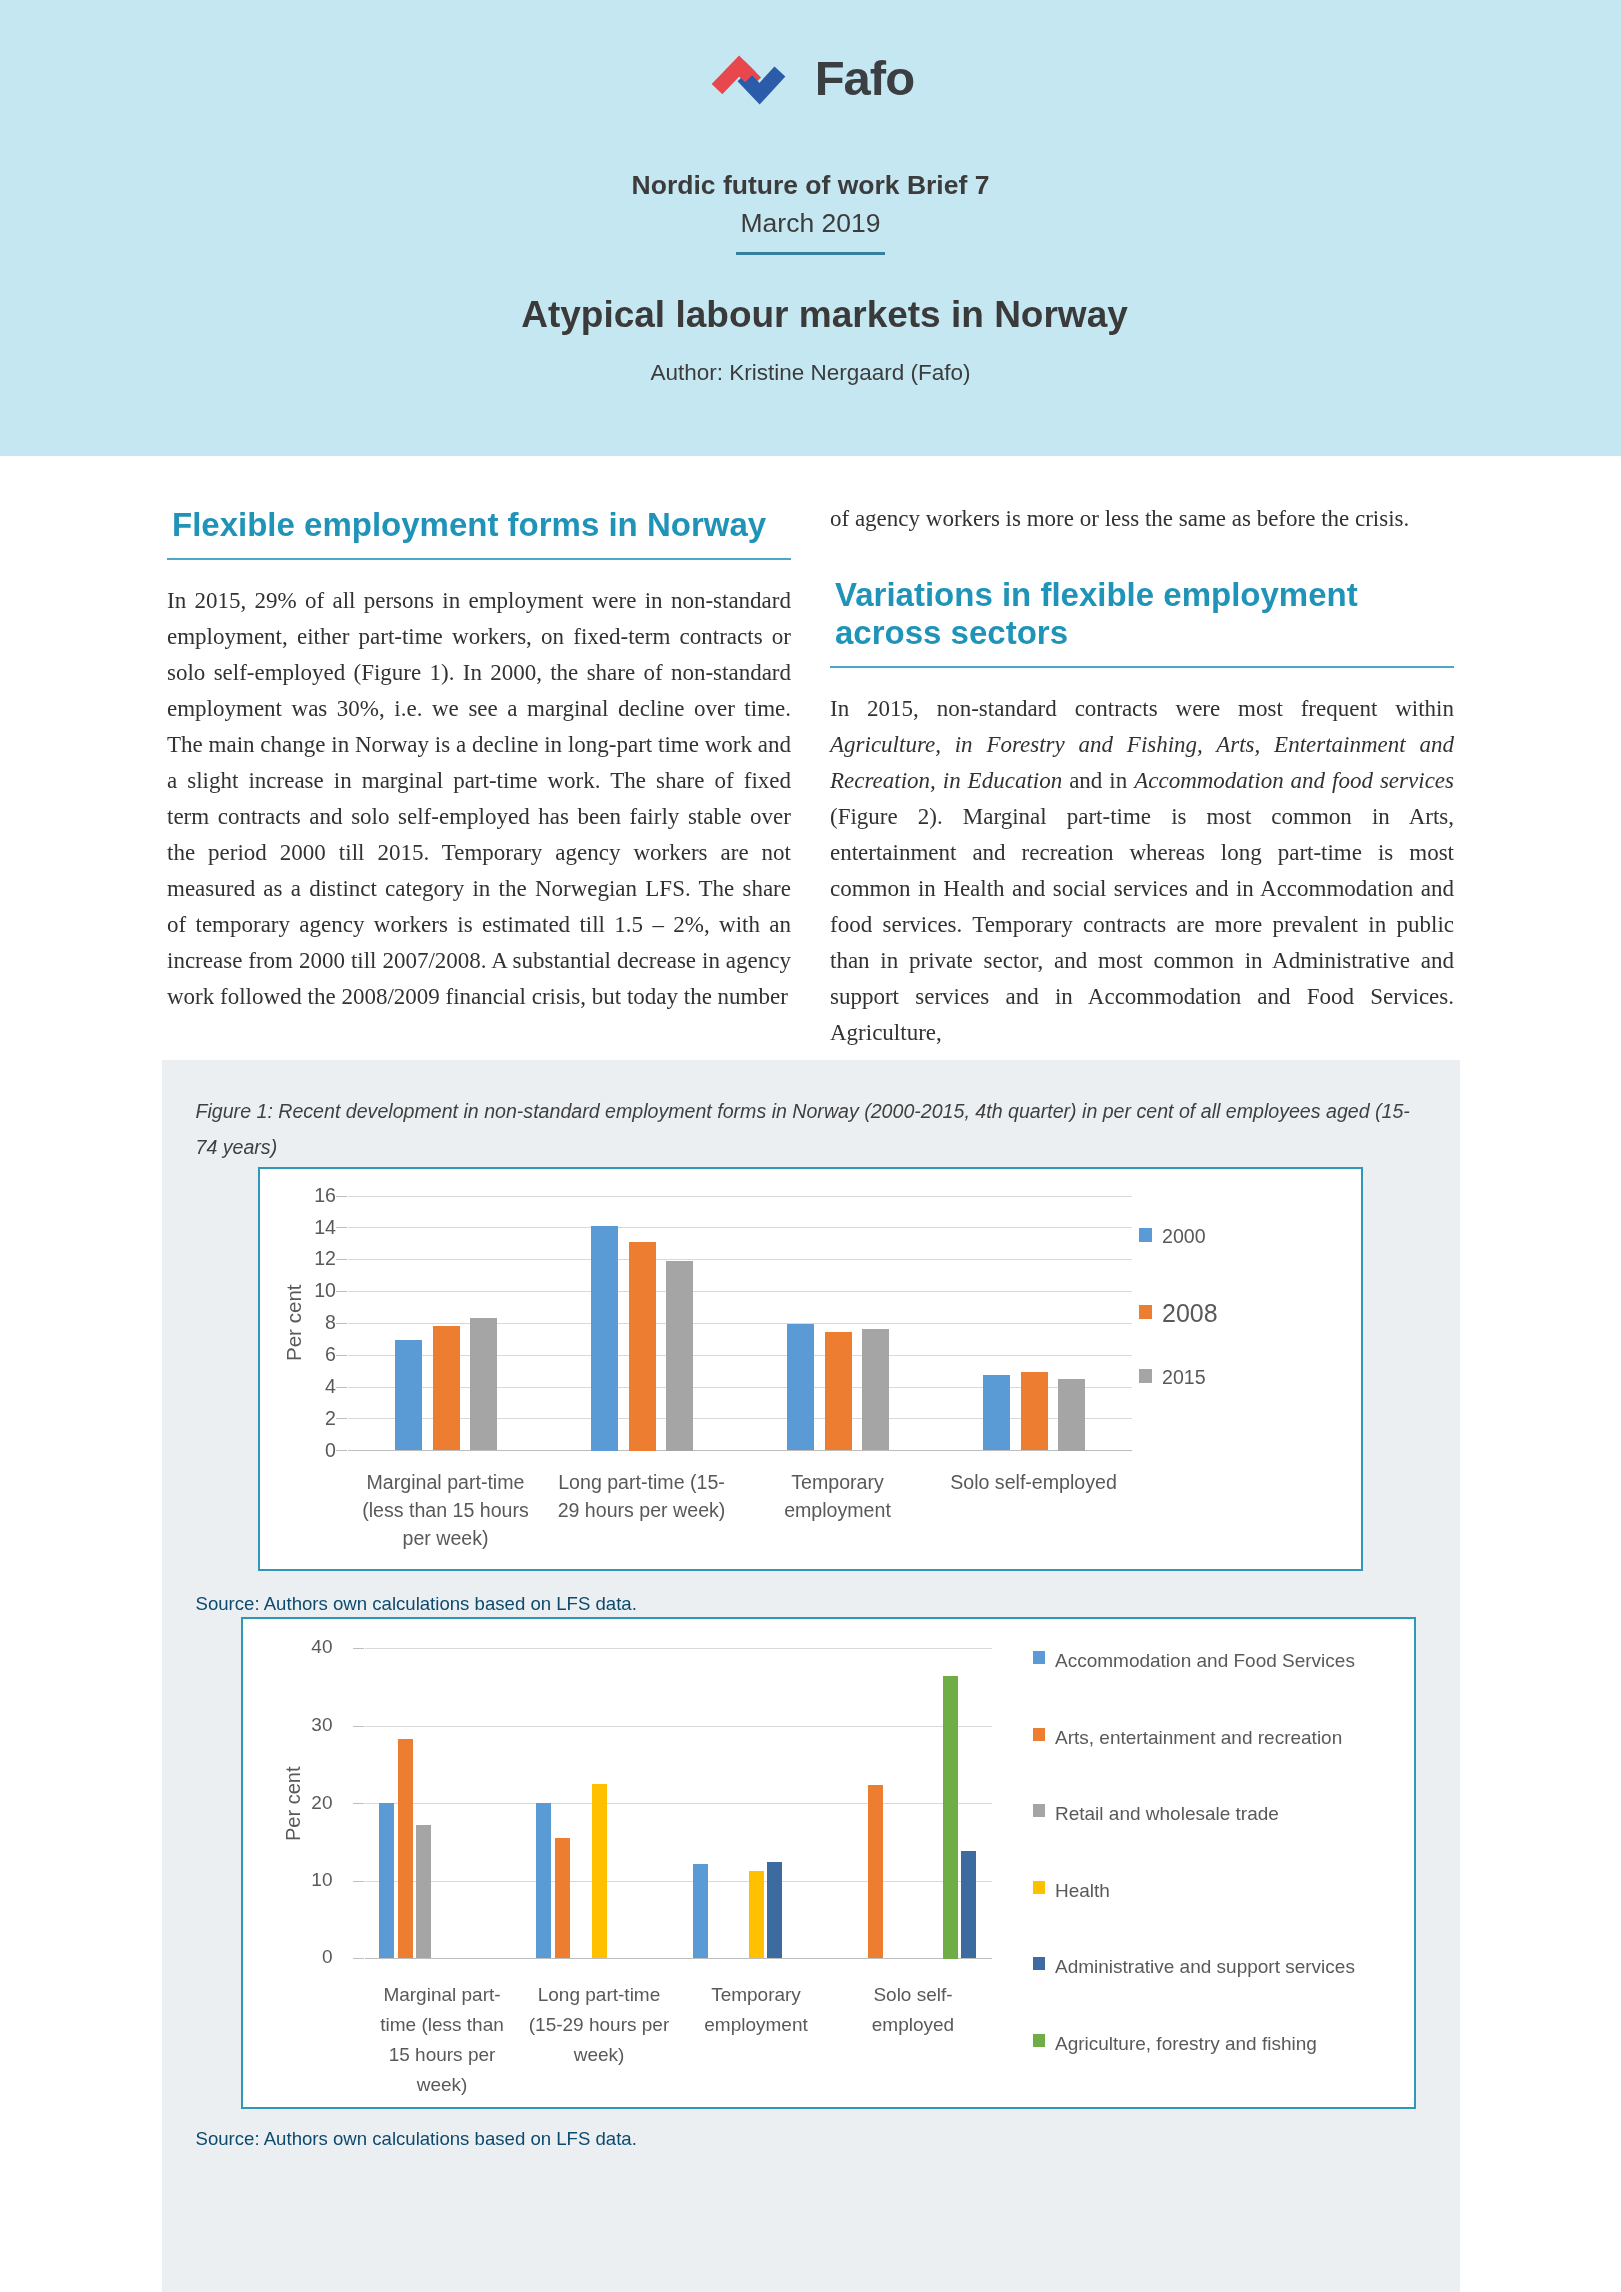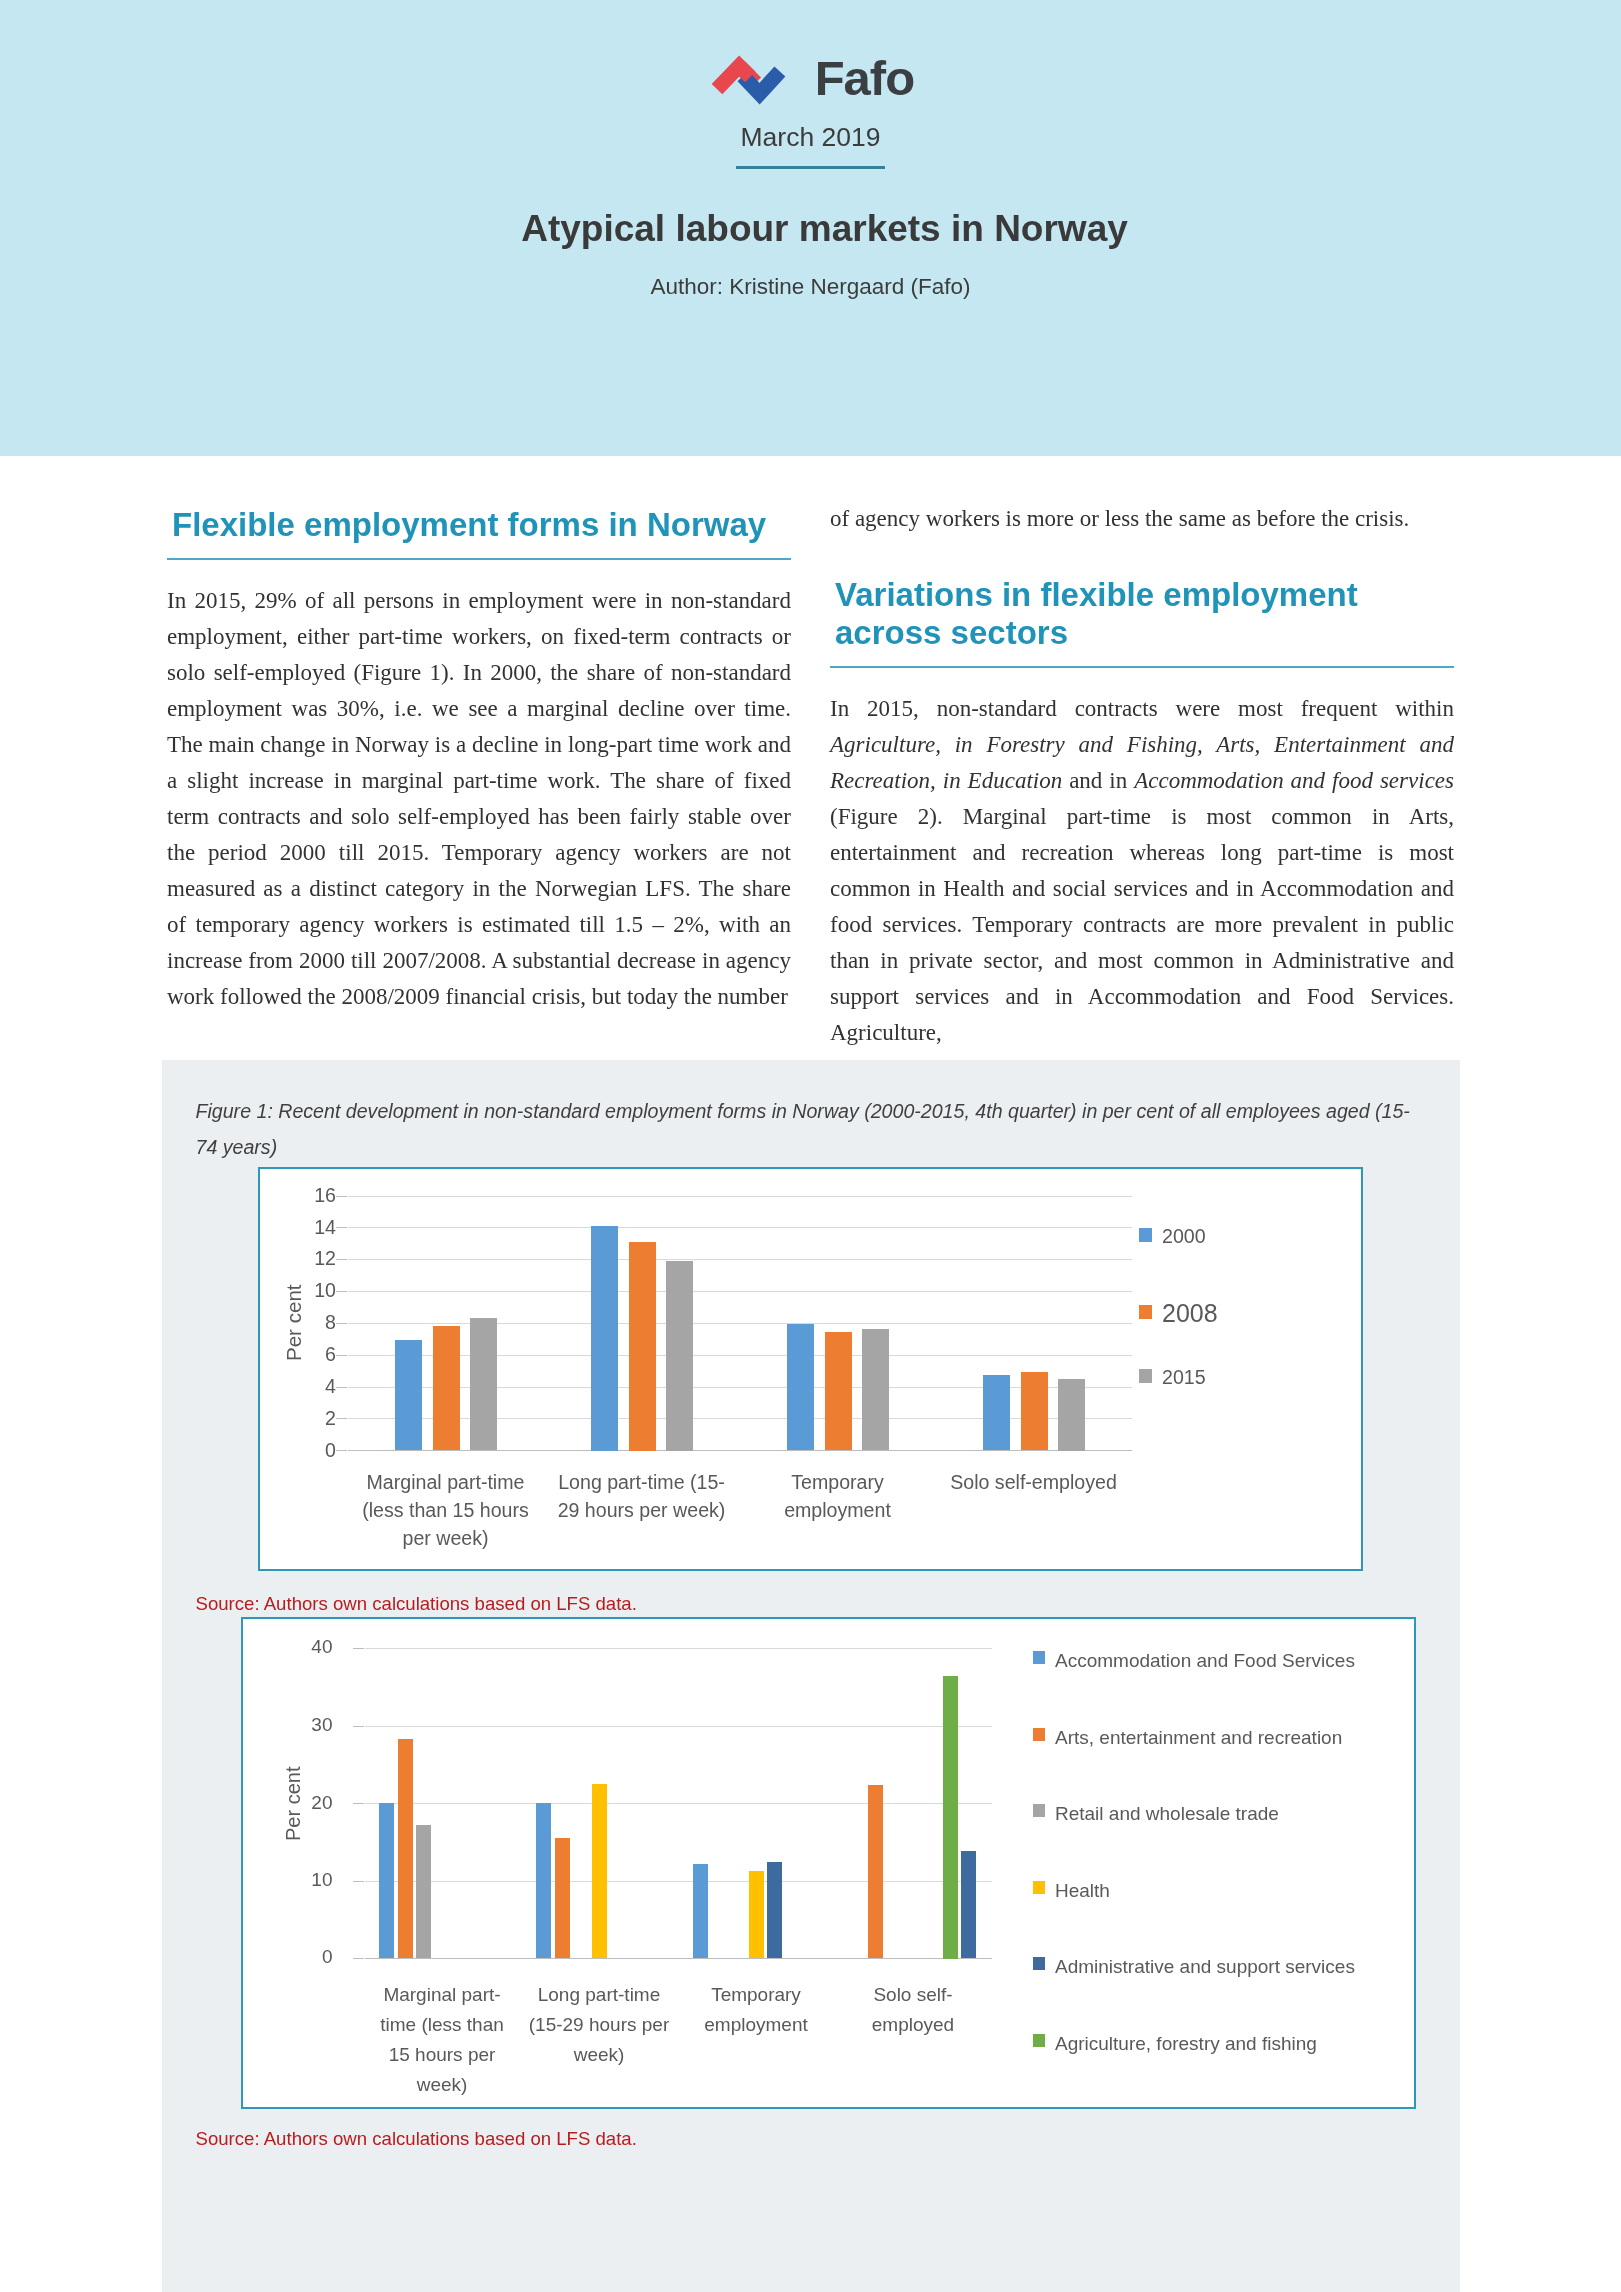--- a/index.html
+++ b/index.html
@@ -29,21 +29,21 @@
   .right-heading{margin-top:39px;}
   .it{font-style:italic;}
 
   
   .figures-band{box-sizing:border-box;position:relative;margin:0 auto;width:1298px;
                 background:#ebeff2;padding:33px 0 59px 34px;min-height:1233px;}
   .fig-caption{font-size:19.6px;font-style:italic;color:#3f3f3f;line-height:36px;max-width:1225px;}
   .fig-box{position:relative;background:#ffffff;border:2px solid #2f98b9;box-sizing:border-box;}
   .fig-box1{margin-left:62px;margin-top:2px;width:1105px;height:404px;}
   .fig-box2{margin-left:45px;margin-top:2px;width:1175px;height:492px;}
-  .source-line{margin-top:21.6px;font-size:18.6px;color:#b91c1c;}
+  .source-line{margin-top:21.6px;font-size:18.6px;color:#0c4a6e;}
   .cap2{margin-top:43px;}
   .src2{margin-top:19.6px;}
 
   
   .gridline{position:absolute;height:1px;background:#d9d9d9;}
   .gridzero{background:#bdbdbd;}
   .tickdash{position:absolute;height:1px;background:#bdbdbd;}
   .ytick{position:absolute;width:54px;text-align:right;color:#595959;}
   .ylab{position:absolute;text-align:center;color:#595959;transform:rotate(-90deg);}
   .bar{position:absolute;}
@@ -59,20 +59,21 @@
 
   <div class="header-band">
     <div class="logo-row">
       <svg class="logo-mark" viewBox="0 0 100 80" aria-hidden="true">
         <polyline points="10,52 34,27 52,45" fill="none" stroke="#e8474d" stroke-width="16"></polyline>
         <polyline points="38,38 56,57 78,33" fill="none" stroke="#2a5caa" stroke-width="16"></polyline>
         <polyline points="34,27 46,39" fill="none" stroke="#e8474d" stroke-width="16"></polyline>
       </svg>
       <span class="logo-word">Fafo</span>
     </div>
+    <div class="brief-title">Nordic future of work Brief 7</div>
     <div class="brief-date">March 2019</div>
     <div class="date-underline"></div>
     <div class="page-title">Atypical labour markets in Norway</div>
     <div class="author-line">Author: Kristine Nergaard (Fafo)</div>
   </div>
 
   <div class="body-cols">
     <div class="col">
       <h2 class="sec-heading">Flexible employment forms in Norway</h2>
       <hr class="sec-rule">

